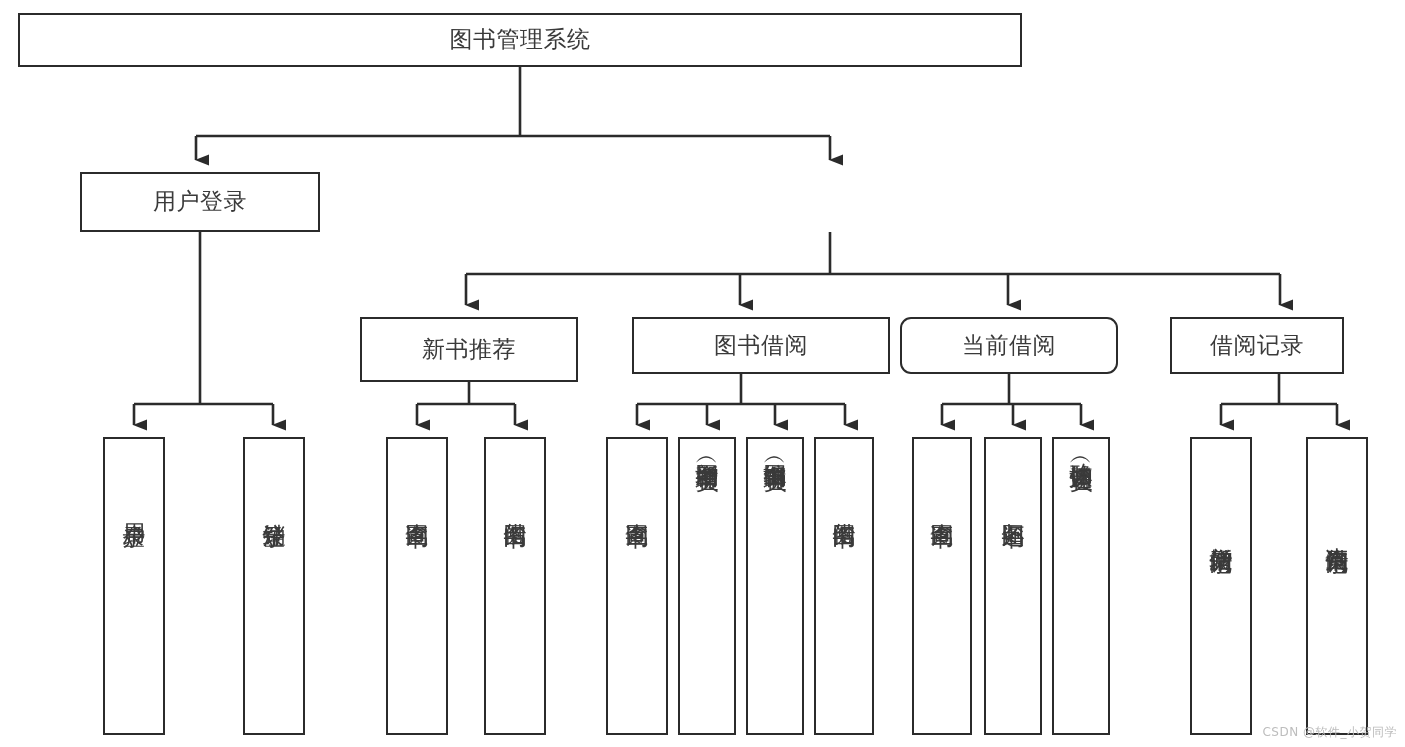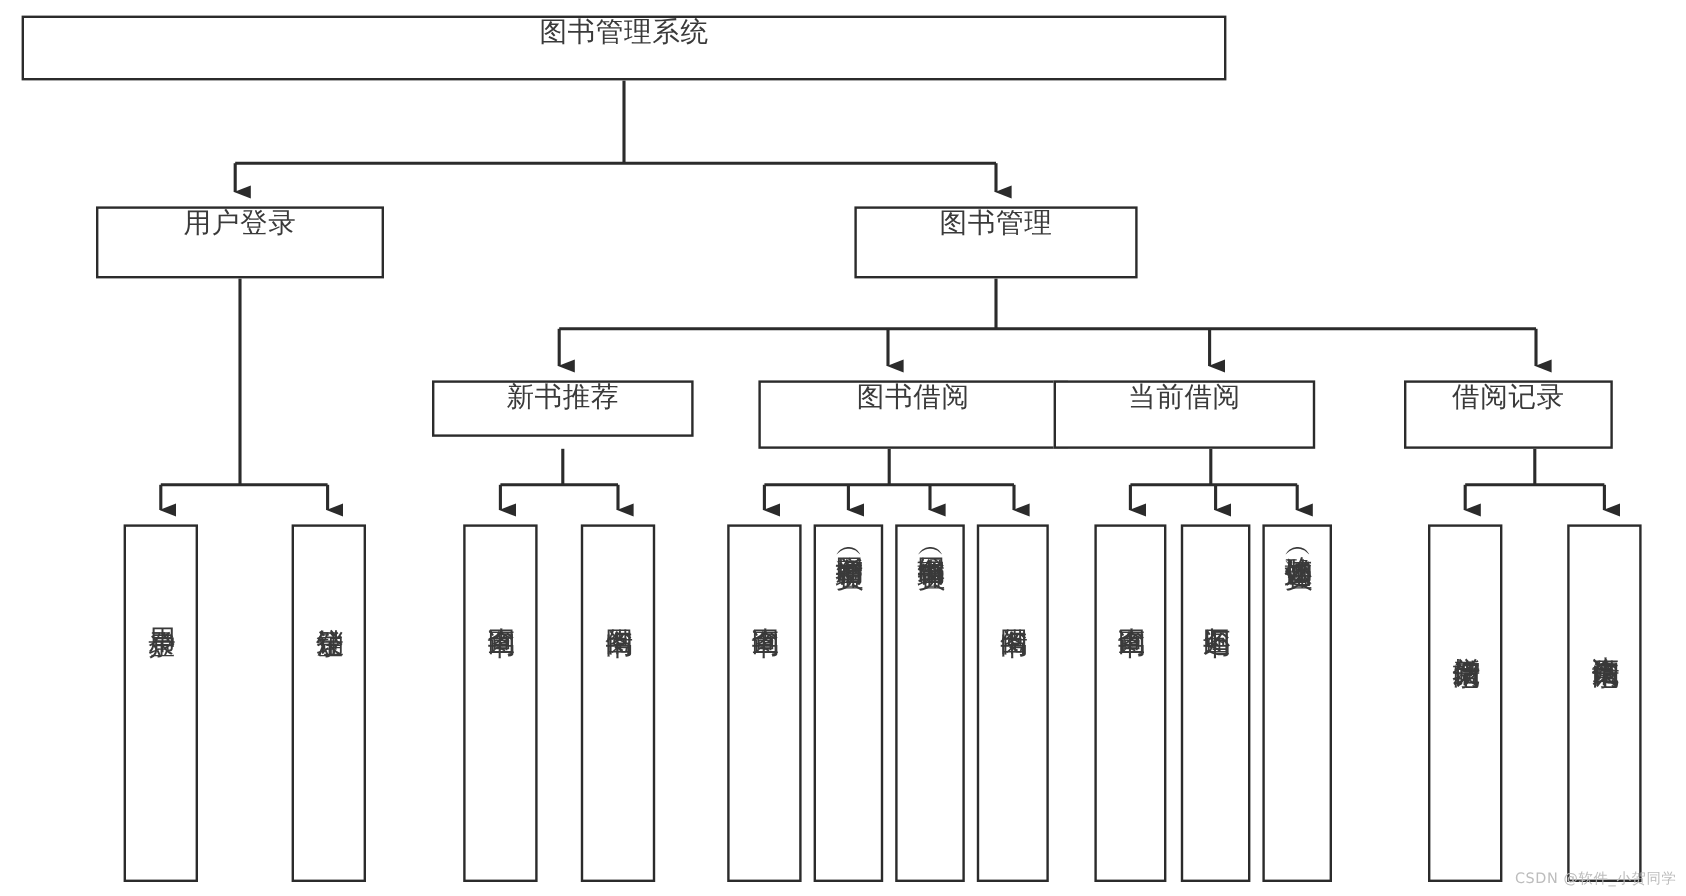--- a/index.html
+++ b/index.html
@@ -23,20 +23,21 @@
     top: 0;
     width: 1405px;
     height: 747px;
   }
   .node {
     position: absolute;
     box-sizing: border-box;
     border: 2.5px solid #2b2b2b;
     background: #ffffff;
     display: flex;
+    align-items: center;
     justify-content: center;
     color: #3a3a3a;
   }
   .node-h .label {
     font-size: 23px;
     letter-spacing: 0.5px;
     line-height: 1.1;
     white-space: nowrap;
   }
   .node-v {
@@ -125,31 +126,28 @@
     </g>
   </svg>
 
   <div class="node node-h" style="left:18px; top:13px; width:1004px; height:54px;">
     <span class="label">图书管理系统</span>
   </div>
 
   <div class="node node-h" style="left:80px; top:172px; width:240px; height:60px;">
     <span class="label">用户登录</span>
   </div>
-  <div class="node node-h" style="left:712px; top:172px; width:236px; height:60px;">
-    <span class="label">图书管理</span>
-  </div>
 
-  <div class="node node-h" style="left:360px; top:317px; width:218px; height:47px;">
+  <div class="node node-h" style="left:360px; top:317px; width:218px; height:65px;">
     <span class="label">新书推荐</span>
   </div>
   <div class="node node-h" style="left:632px; top:317px; width:258px; height:57px;">
     <span class="label">图书借阅</span>
   </div>
-  <div class="node node-h" style="left:878px; top:317px; width:218px; height:57px;">
+  <div class="node node-h" style="left:900px; top:317px; width:218px; height:57px;border-radius:11px;">
     <span class="label">当前借阅</span>
   </div>
   <div class="node node-h" style="left:1170px; top:317px; width:174px; height:57px;">
     <span class="label">借阅记录</span>
   </div>
 
   <div class="node node-v mid" style="left:103px; top:437px; width:62px; height:298px;">
     <span class="label">用户登录</span>
   </div>
   <div class="node node-v mid" style="left:243px; top:437px; width:62px; height:298px;">

